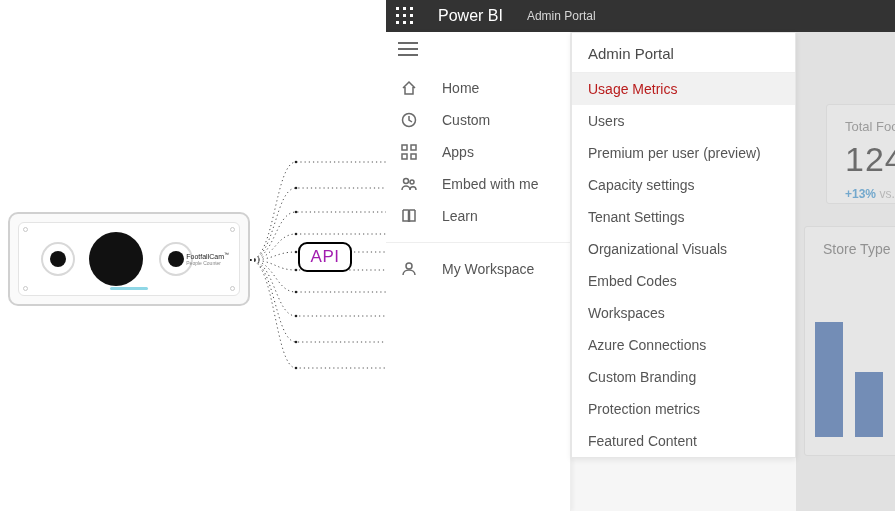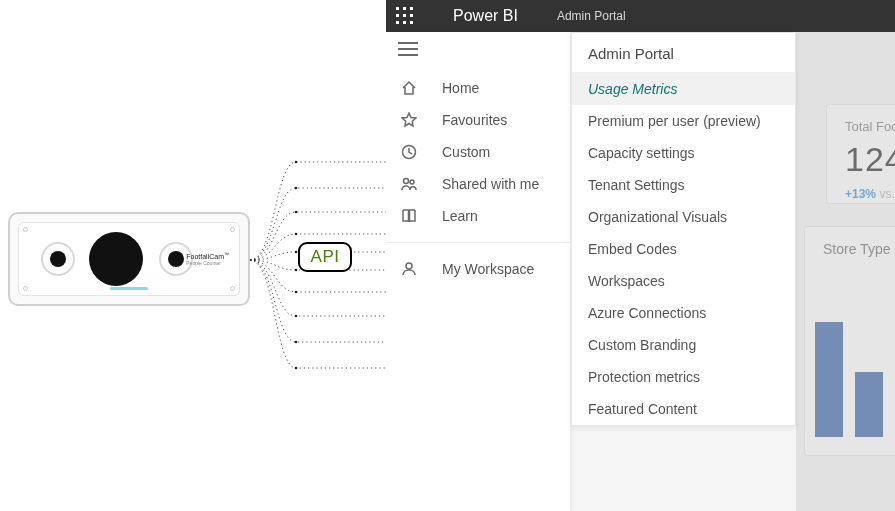--- a/index.html
+++ b/index.html
@@ -60,38 +60,38 @@
     position:absolute; left:250px; top:150px;
     width:140px; height:230px;
     pointer-events:none;
   }
   .api-pill {
     position:absolute; left:298px; top:242px;
     width:54px; height:30px;
     border:2px solid #000; border-radius:9px;
     display:flex; align-items:center; justify-content:center;
     font-size:17px; letter-spacing:0.5px; background:#fff;
-    color:#4d7c0f;
+    color:#a21caf;
   }
 
   
   .app {
     position:absolute; left:386px; top:0;
     width:509px; height:511px;
     background:#f6f6f6;
     overflow:hidden;
   }
   .app .dim-overlay {
     position:absolute; left:410px; top:32px; right:0; bottom:0;
     background:rgba(200,200,200,0.45);
     pointer-events:none;
   }
   .titlebar {
     height:32px; background:#333; color:#fff;
-    display:flex; align-items:center; gap:39px;
+    display:flex; align-items:center; gap:24px;
     padding:0 10px;
     font-size:13px;
   }
   .titlebar .waffle {
     width:18px; height:18px; position:relative; cursor:pointer;
   }
   .titlebar .waffle span {
     position:absolute; width:3px; height:3px; background:#fff;
   }
   .titlebar .brand { font-size:16px; font-weight:400; }
@@ -124,21 +124,21 @@
     box-shadow: 0 2px 6px rgba(0,0,0,0.08);
   }
   .submenu .head {
     padding:12px 16px 10px; font-size:15px; color:#4a4a4a;
     border-bottom:1px solid #eee;
   }
   .submenu .item {
     padding:8px 16px; font-size:14px; color:#555; cursor:pointer;
   }
   .submenu .item.selected {
-    background:#f1f1f1; color:#0f766e;font-style:italic;
+    background:#f1f1f1; color:#b91c1c;
   }
 
   
   .card {
     position:absolute; background:#fff; border:1px solid #e5e5e5;
     border-radius:3px; padding:14px 18px;
   }
   .card.top { left:440px; top:104px; width:170px; height:100px; }
   .card.top .lbl { font-size:13px; color:#777; }
   .card.top .big { font-size:34px; color:#222; letter-spacing:1px; margin-top:6px; }
@@ -265,43 +265,46 @@
         <span class="ico">
             <svg viewBox="0 0 16 16">
               <path d="M2 8 8 2l6 6M4 7v7h8V7"></path>
             </svg>
           </span>
         <span>Home</span>
       </div>
       <div class="nav-item">
         <span class="ico">
             <svg viewBox="0 0 16 16">
-              <path d="M8 1l2 4.5 5 .5-3.7 3.3L12 14 8 11.5 4 14l.7-4.7L1 6l5-.5z"></path>
-            </svg>
-          </span>
-        <span>Favourites</span>
-      </div>
-      <div class="nav-item">
-        <span class="ico">
-            <svg viewBox="0 0 16 16">
               <circle cx="8" cy="8" r="6.5"></circle>
               <path d="M8 4v4l3 2"></path>
             </svg>
           </span>
         <span>Custom</span>
+      </div>
+      <div class="nav-item">
+        <span class="ico">
+            <svg viewBox="0 0 16 16">
+              <rect x="1" y="1" width="5" height="5"></rect>
+              <rect x="10" y="1" width="5" height="5"></rect>
+              <rect x="1" y="10" width="5" height="5"></rect>
+              <rect x="10" y="10" width="5" height="5"></rect>
+            </svg>
+          </span>
+        <span>Apps</span>
       </div>
       <div class="nav-item">
         <span class="ico">
             <svg viewBox="0 0 16 16">
               <circle cx="5" cy="5" r="2.5"></circle>
               <circle cx="11" cy="6" r="2"></circle>
               <path d="M1 14c0-2.5 2-4 4-4s4 1.5 4 4M9 14c0-2 1.3-3.2 3-3.2s3 1.2 3 3.2"></path>
             </svg>
           </span>
-        <span>Shared with me</span>
+        <span>Embed with me</span>
       </div>
       <div class="nav-item">
         <span class="ico">
             <svg viewBox="0 0 16 16">
               <path d="M2 2h5c.8 0 1.5.7 1.5 1.5V14M14 2H9c-.8 0-1.5.7-1.5 1.5V14M2 2v11h5M14 2v11H9"></path>
             </svg>
           </span>
         <span>Learn</span>
       </div>
     </div>
@@ -317,20 +320,21 @@
             </svg>
           </span>
         <span>My Workspace</span>
       </div>
     </div>
   </div>
 
   <div class="submenu">
     <div class="head">Admin Portal</div>
     <div class="item selected"><span>Usage Metrics</span></div>
+    <div class="item"><span>Users</span></div>
     <div class="item"><span>Premium per user (preview)</span></div>
     <div class="item"><span>Capacity settings</span></div>
     <div class="item"><span>Tenant Settings</span></div>
     <div class="item"><span>Organizational Visuals</span></div>
     <div class="item"><span>Embed Codes</span></div>
     <div class="item"><span>Workspaces</span></div>
     <div class="item"><span>Azure Connections</span></div>
     <div class="item"><span>Custom Branding</span></div>
     <div class="item"><span>Protection metrics</span></div>
     <div class="item"><span>Featured Content</span></div>

